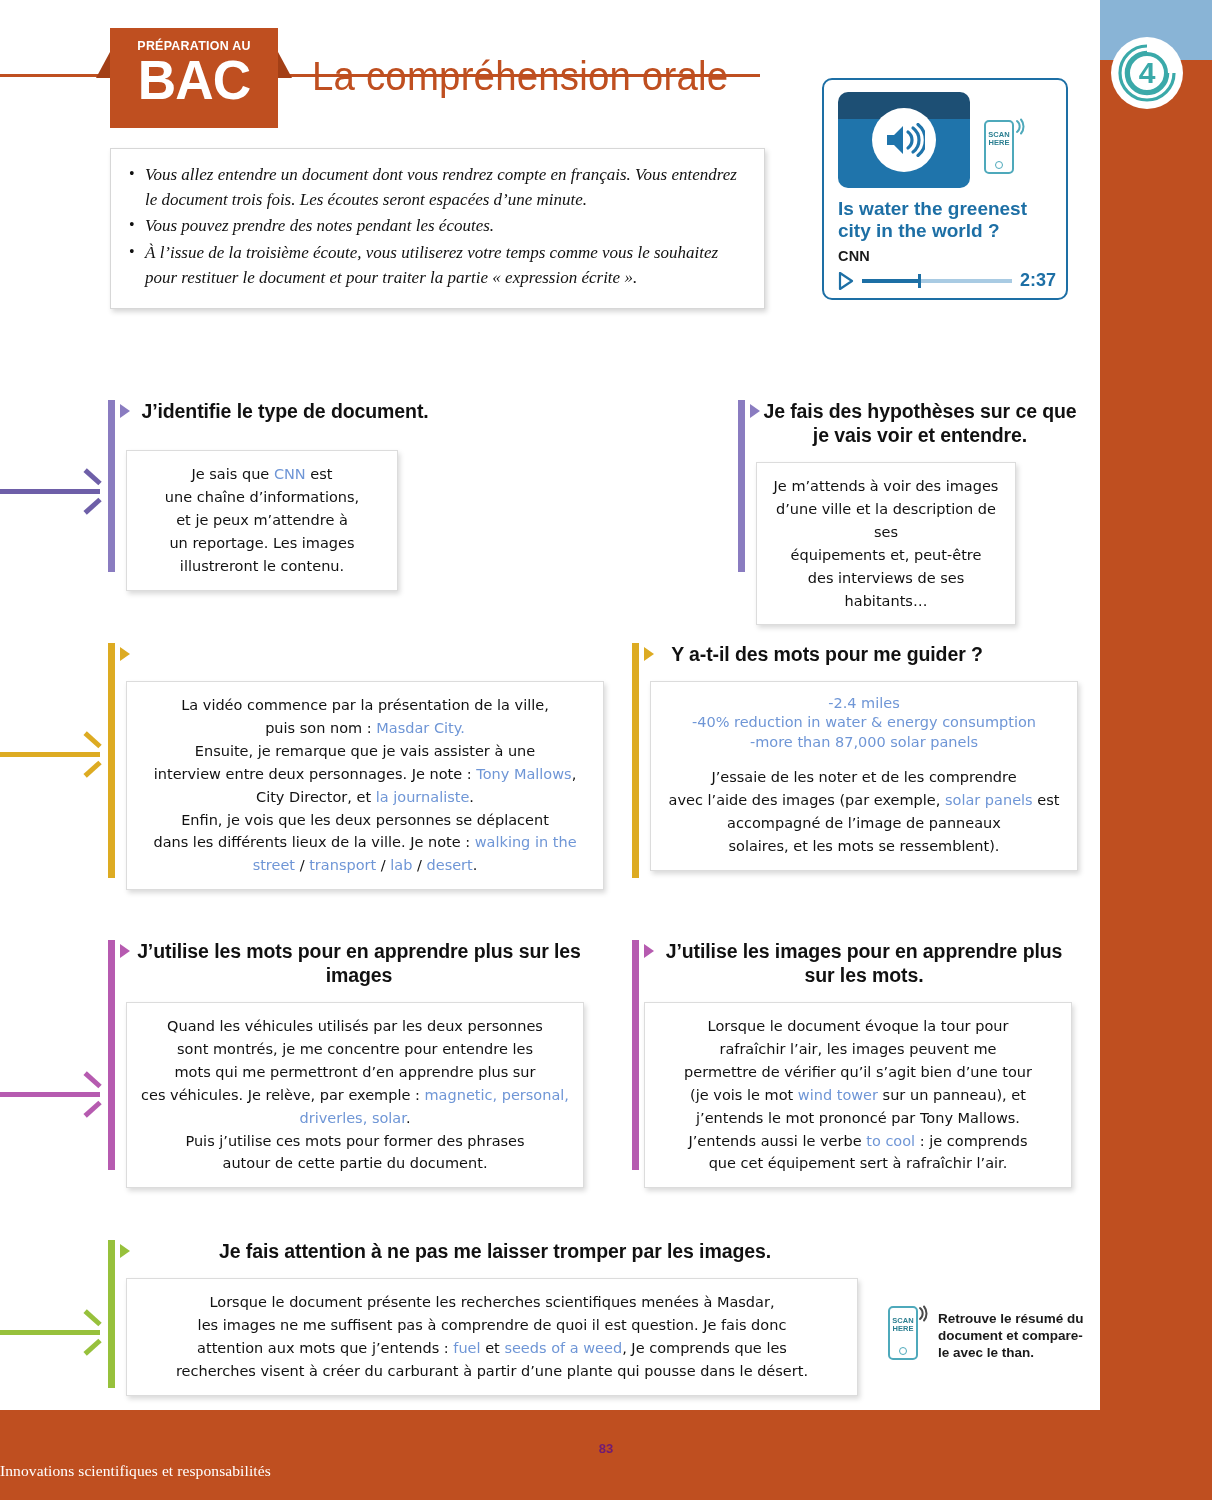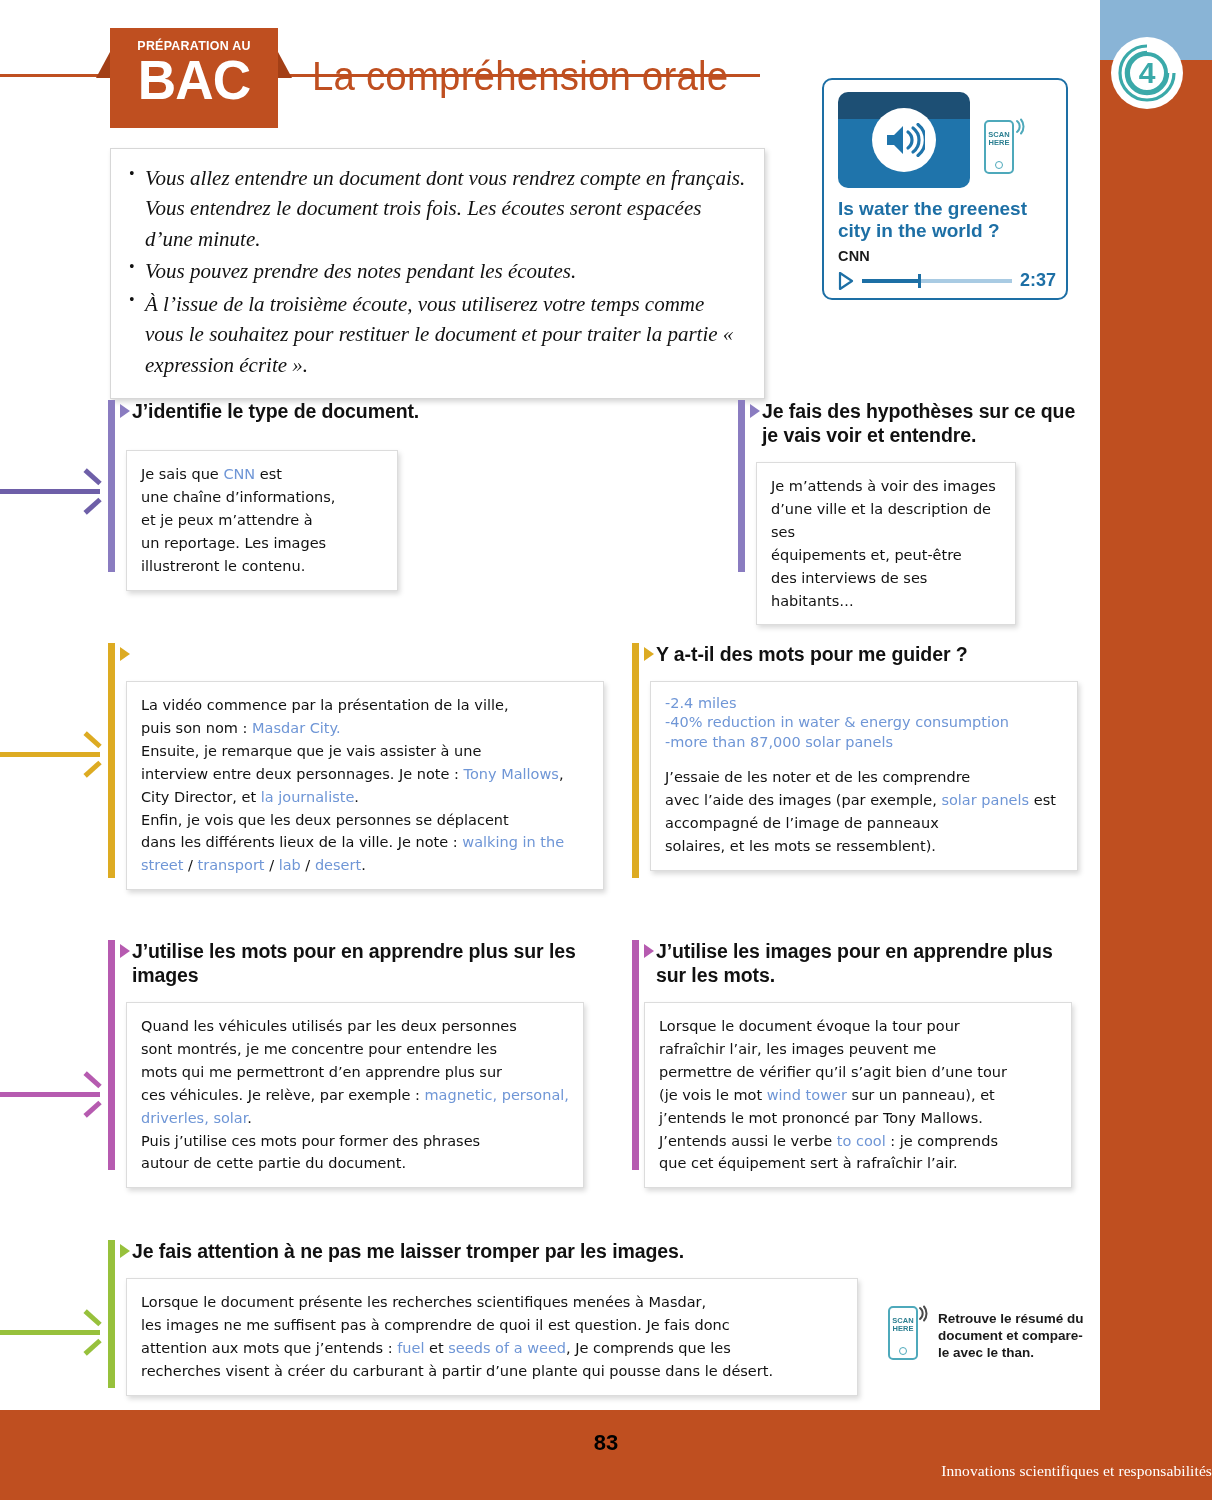--- a/index.html
+++ b/index.html
@@ -54,21 +54,21 @@
   
   #intro-box{
     position:absolute;left:110px;top:148px;width:655px;
     background:#fff;border:1px solid #d7d7d7;
     box-shadow:2px 3px 5px rgba(0,0,0,.16);
     padding:14px 18px 16px 18px;box-sizing:border-box;
   }
   #intro-box ul{margin:0;padding:0;list-style:none;}
   #intro-box li{
     position:relative;padding-left:16px;margin:0 0 2px 0;
-    font-style:italic;font-size:21px;line-height:1.45;color:#111;
+    font-style:italic;font-size:17px;line-height:1.45;color:#111;
     font-family:"Liberation Serif",serif;
   }
   #intro-box li:before{
     content:"•";position:absolute;left:0;top:-1px;font-style:normal;font-size:16px;
   }
 
   
   #media-card{
     position:absolute;left:822px;top:78px;width:246px;height:222px;
     background:#fff;border:2px solid #1d6fa5;border-radius:10px;box-sizing:border-box;
@@ -103,21 +103,21 @@
   #media-source{
     position:absolute;left:14px;top:168px;color:#1a1a1a;font-size:14.5px;font-weight:700;
     font-family:"Liberation Sans Narrow","Liberation Sans",sans-serif;letter-spacing:.2px;
   }
   #media-player{position:absolute;left:14px;top:192px;width:218px;height:22px;}
   #media-dur{
     position:absolute;right:0;top:-2px;color:#1d6fa5;font-size:18px;font-weight:700;
   }
 
   
-  .section{position:absolute;}
+  .section{position:absolute;text-align:center;}
   .sec-head{position:relative;padding-left:24px;min-height:26px;}
   .sec-bar{position:absolute;left:0;top:0;width:7px;background:#8a7cc0;}
   .sec-tri{
     position:absolute;left:12px;top:4px;width:0;height:0;
     border-left:10px solid #8a7cc0;border-top:7px solid transparent;border-bottom:7px solid transparent;
   }
   .sec-title{
     font-size:19.5px;font-weight:700;color:#111;line-height:1.22;
     font-family:"Liberation Sans Narrow","Liberation Sans",sans-serif;
     letter-spacing:-.1px;
@@ -132,25 +132,25 @@
   .kw{color:#6f96d6;line-height:1.34;display:block;margin-bottom:14px;}
 
   
   .arrow{position:absolute;height:8px;}
   .arrow .shaft{position:absolute;left:0;top:2px;height:5px;width:100%;}
   .arrow .headA,.arrow .headB{position:absolute;right:0;width:20px;height:5px;}
   .arrow .headA{top:-6px;transform:rotate(42deg);transform-origin:right center;}
   .arrow .headB{top:10px;transform:rotate(-42deg);transform-origin:right center;}
 
   #footer-num{
-    position:absolute;left:0;right:0;bottom:44px;text-align:center;color:#000000;
-    font-size:22px;font-weight:700;
+    position:absolute;left:0;right:0;bottom:44px;text-align:center;color:#701a75;
+    font-size:13px;font-weight:700;
   }
   #footer-sub{
-    position:absolute;left:0;right:0;bottom:20px;text-align:right;color:#fff;
+    position:absolute;left:0;right:0;bottom:20px;text-align:left;color:#fff;
     font-size:15.5px;font-family:"Liberation Serif",serif;letter-spacing:.1px;
   }
 
   
   #scan-note{position:absolute;left:888px;top:1306px;width:200px;display:flex;gap:8px;align-items:center;}
   #scan-note .txt{
     color:#1a1a1a;font-size:13.5px;font-weight:700;line-height:1.26;
     font-family:"Liberation Sans Narrow","Liberation Sans",sans-serif;
   }
 </style>

